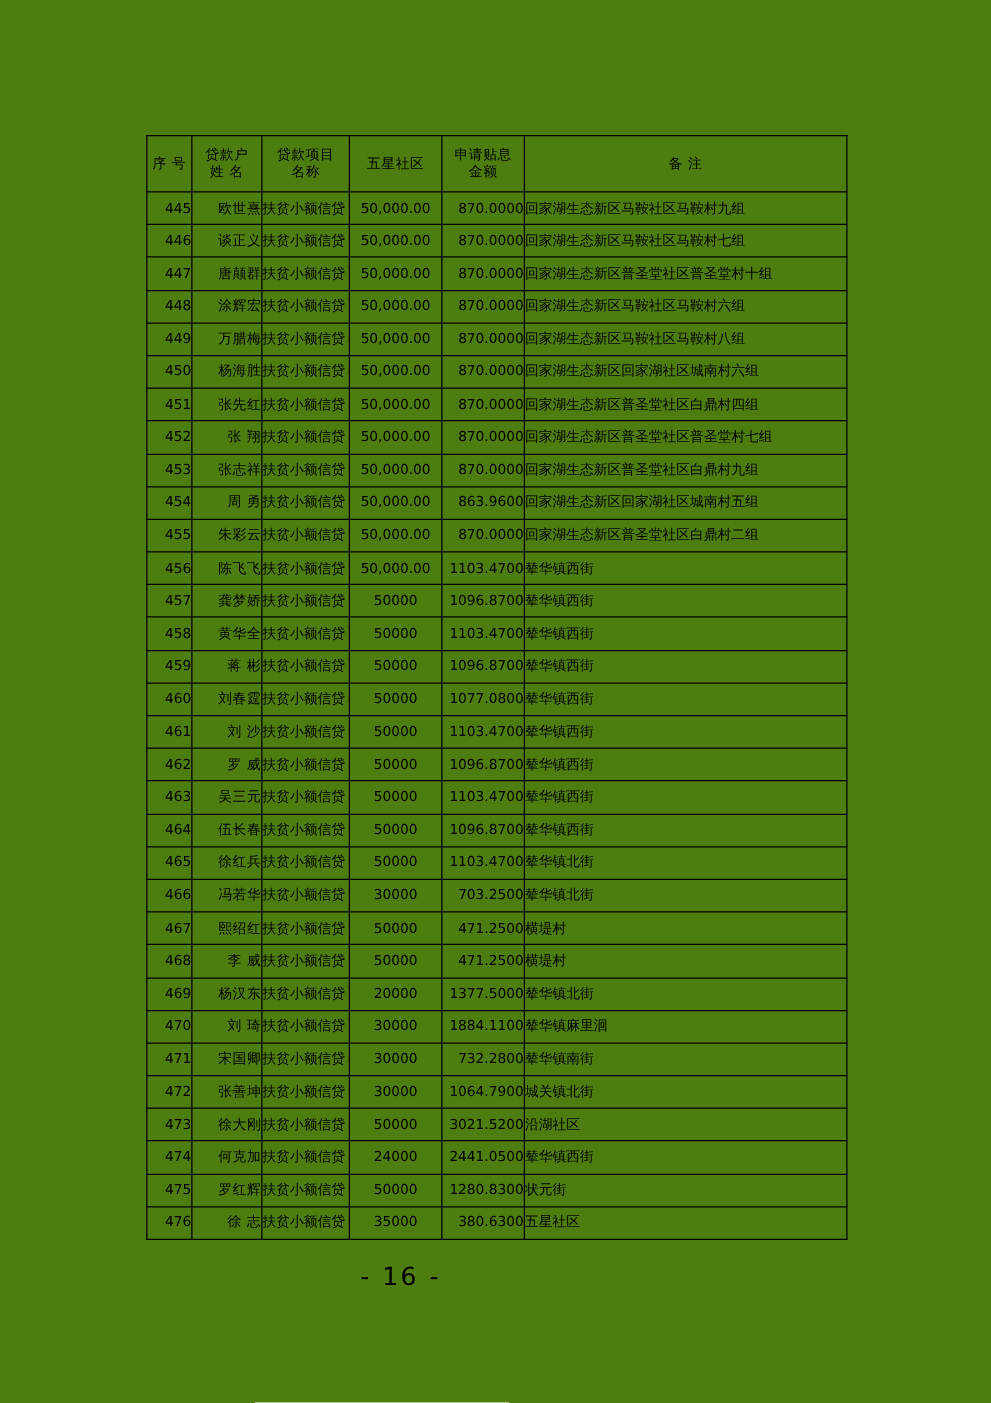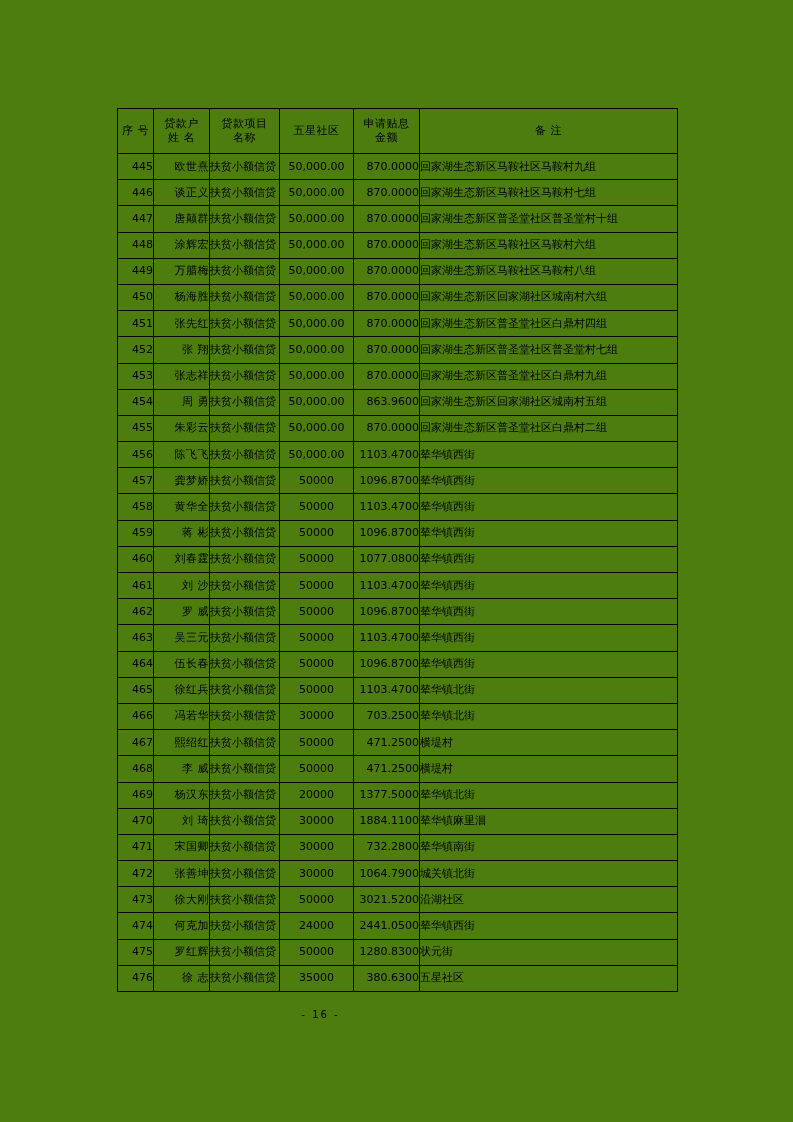--- a/index.html
+++ b/index.html
@@ -70,21 +70,21 @@
   td.amount{ text-align: center; font-size: 11.5px; font-family: "DejaVu Sans", sans-serif; margin-top: 12px; }
   td.sub   { text-align: right;  padding-right: 6px; font-size: 11.5px; font-family: "DejaVu Sans", sans-serif; }
   td.note  { text-align: left;   padding-left: 4px; font-size: 11px; letter-spacing: 0px;}
 
   .page-number {
     position: absolute;
     left: 0;
     top: 1009px;
     width: 641px;
     text-align: center;
-    font-size: 10px;
+    font-size: 20px;
     font-family: "DejaVu Sans", sans-serif;
     letter-spacing: 2px;
   }
 </style>
 </head>
 <body>
 
 <div class="page">
 
   <div class="table-wrap">

